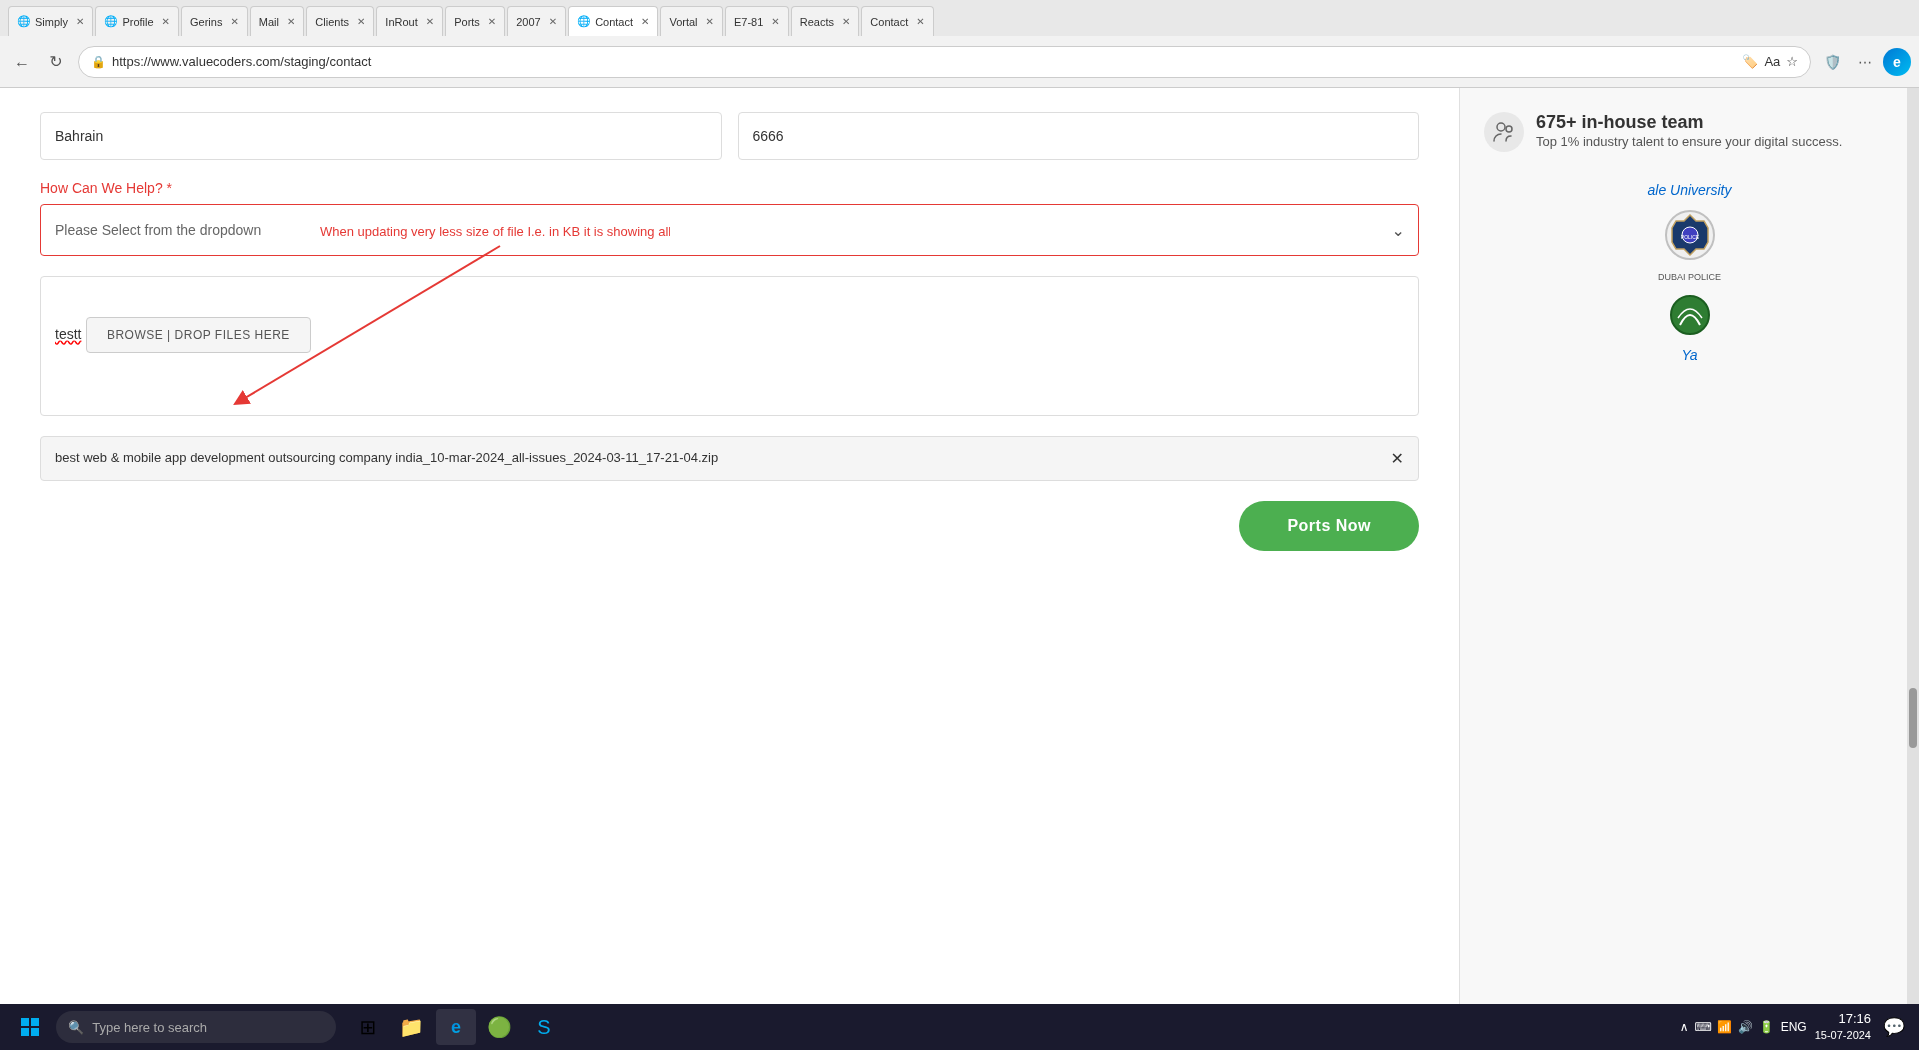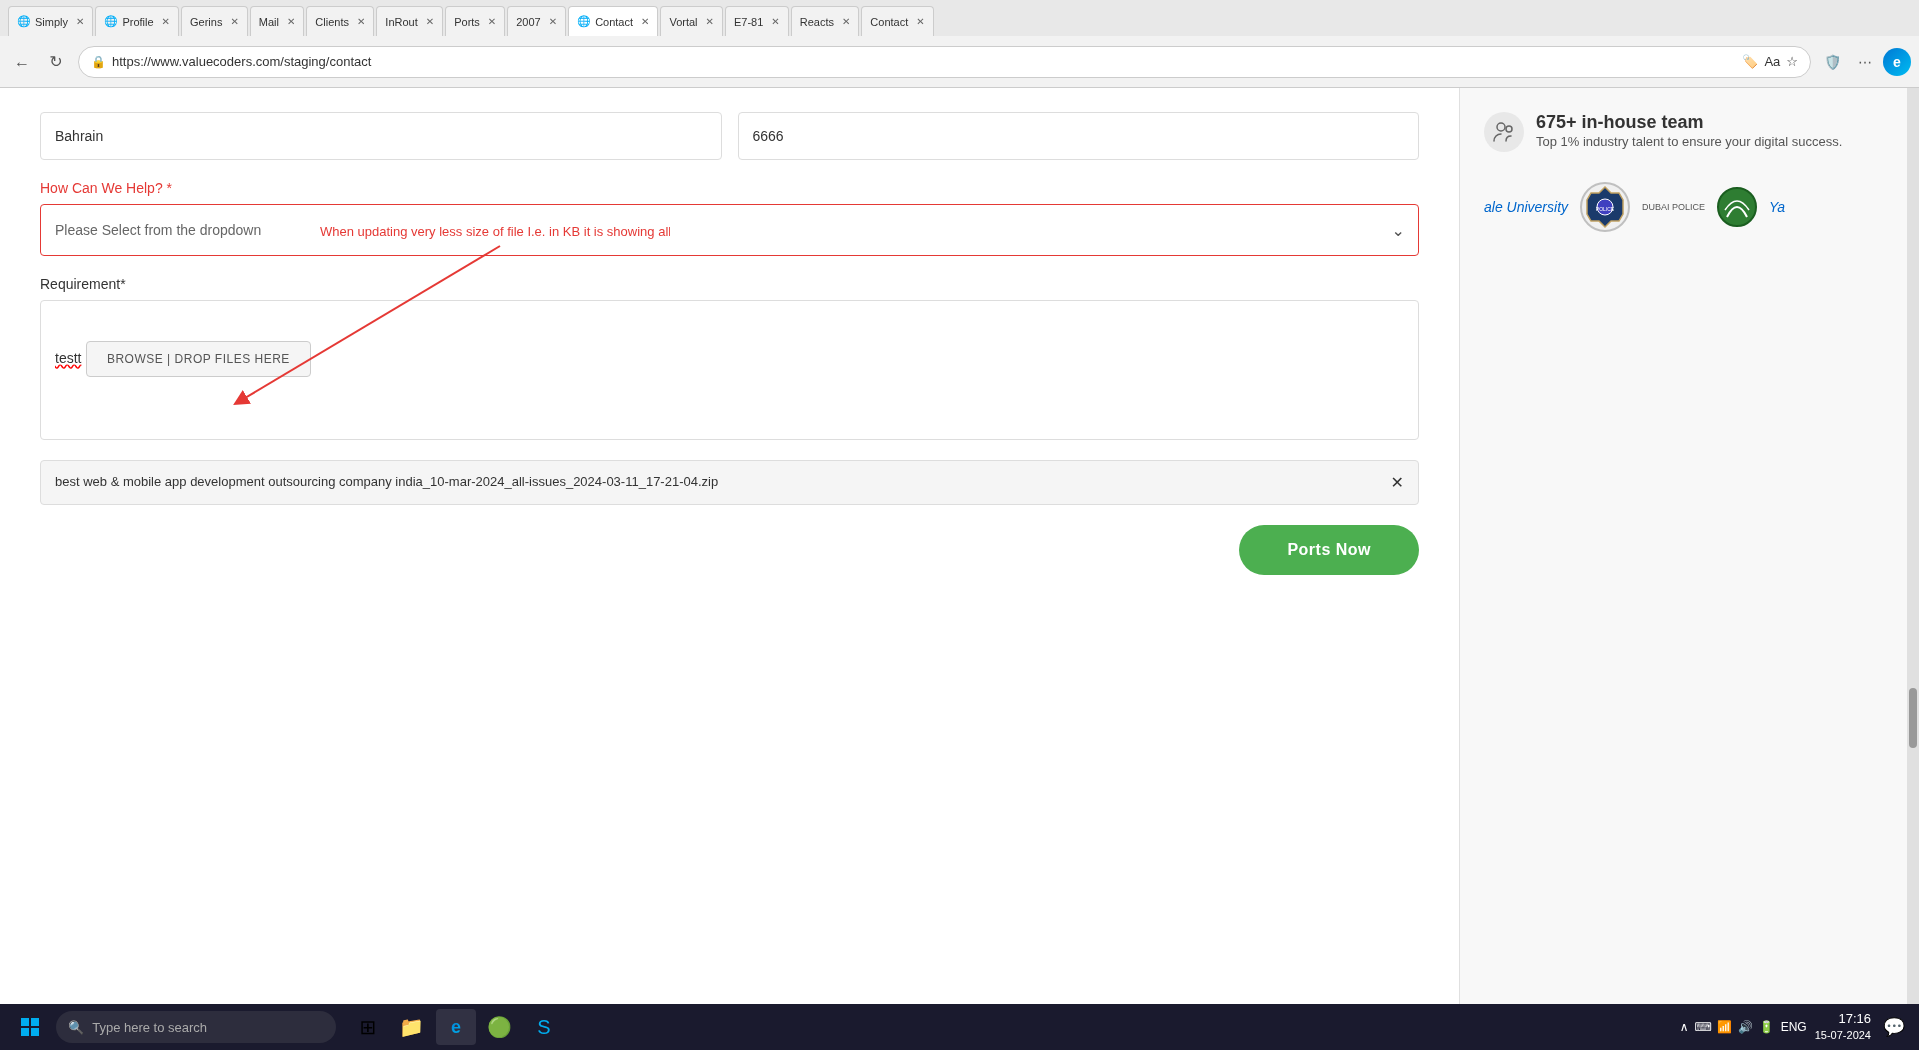--- a/index.html
+++ b/index.html
@@ -276,20 +276,21 @@
       font-size: 13px;
       color: #555;
       line-height: 1.4;
     }
     .client-logos {
       display: flex;
       align-items: center;
       gap: 12px;
       flex-wrap: wrap;
       margin-top: 10px;
+      flex-direction: column;
     }
     .client-logo-text {
       font-size: 14px;
       color: #0066cc;
       font-style: italic;
     }
     .badge-circle {
       width: 50px; height: 50px;
       border-radius: 50%;
       border: 2px solid #c0c0c0;
@@ -508,21 +509,20 @@
           <option value="">Please Select from the dropdown</option>
           <option value="web">Web Development</option>
           <option value="mobile">Mobile Development</option>
           <option value="other">Other</option>
         </select>
         <span class="dropdown-arrow">⌄</span>
       </div>
     </div>
 
     <div class="form-group annotation-container">
-      <div class="requirement-label">Requirement*</div>
       <div class="requirement-box">
         <span class="requirement-text">testt</span>
         <button class="browse-btn">BROWSE | DROP FILES HERE</button>
       </div>
 
       <svg class="annotation-svg" viewBox="0 0 550 200">
         <text x="200" y="20" font-size="13" fill="#e53935" font-family="Arial">When updating very less size of file I.e. in KB it is showing all file name</text>
 
         <line x1="380" y1="30" x2="120" y2="185" stroke="#e53935" stroke-width="2" marker-end="url(#arrowhead)"></line>
         <defs>

